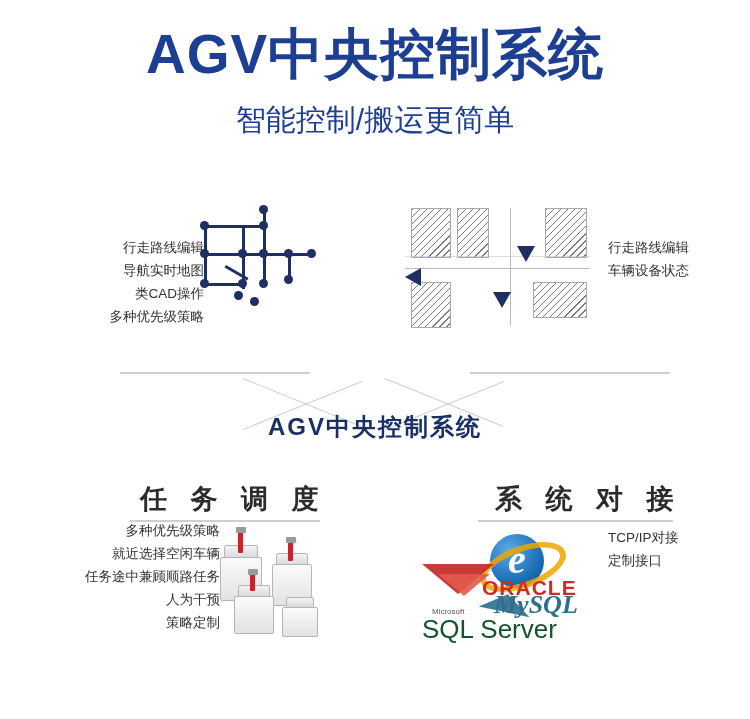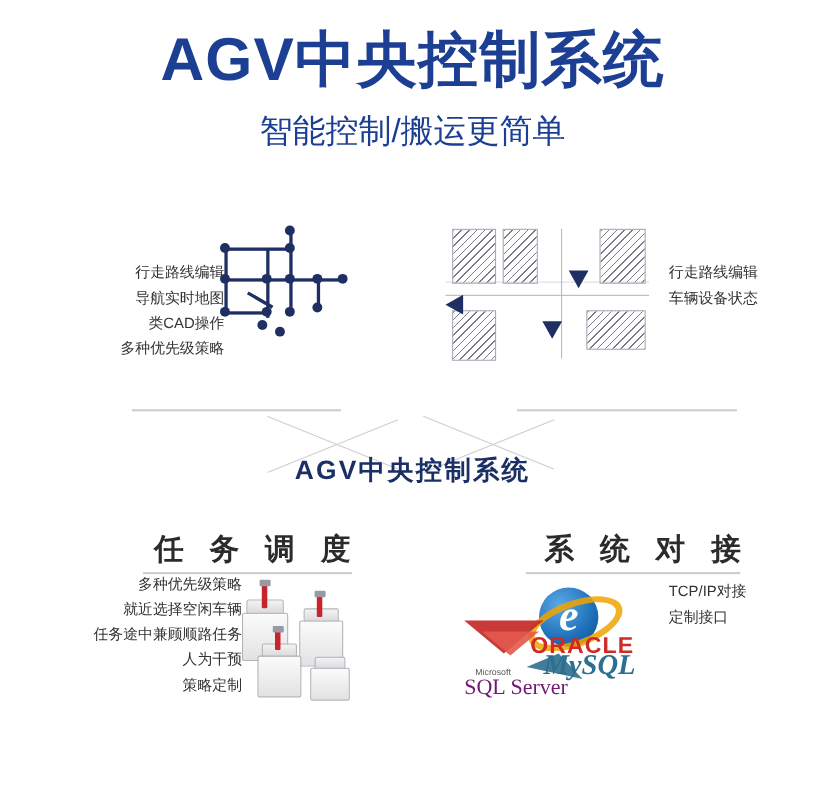--- a/index.html
+++ b/index.html
@@ -220,23 +220,23 @@
   .sql-banner2 {
     position: absolute;
     width: 0; height: 0;
     border-left: 26px solid transparent;
     border-right: 26px solid transparent;
     border-top: 22px solid #e25a4c;
     opacity: .9;
   }
   .sqlserver-txt {
     position: absolute;
-    font-family: Liberation Serif, serif;
-    font-size: 20px;
-    color: #701a75;
+    font-family: Liberation Sans, sans-serif;
+    font-size: 26px;
+    color: #14532d;
     white-space: nowrap;
   }
   .micro-txt {
     position: absolute;
     font-family: "Liberation Sans", sans-serif;
     font-size: 8px;
     color: #5a5a5a;
     white-space: nowrap;
   }
 </style>

